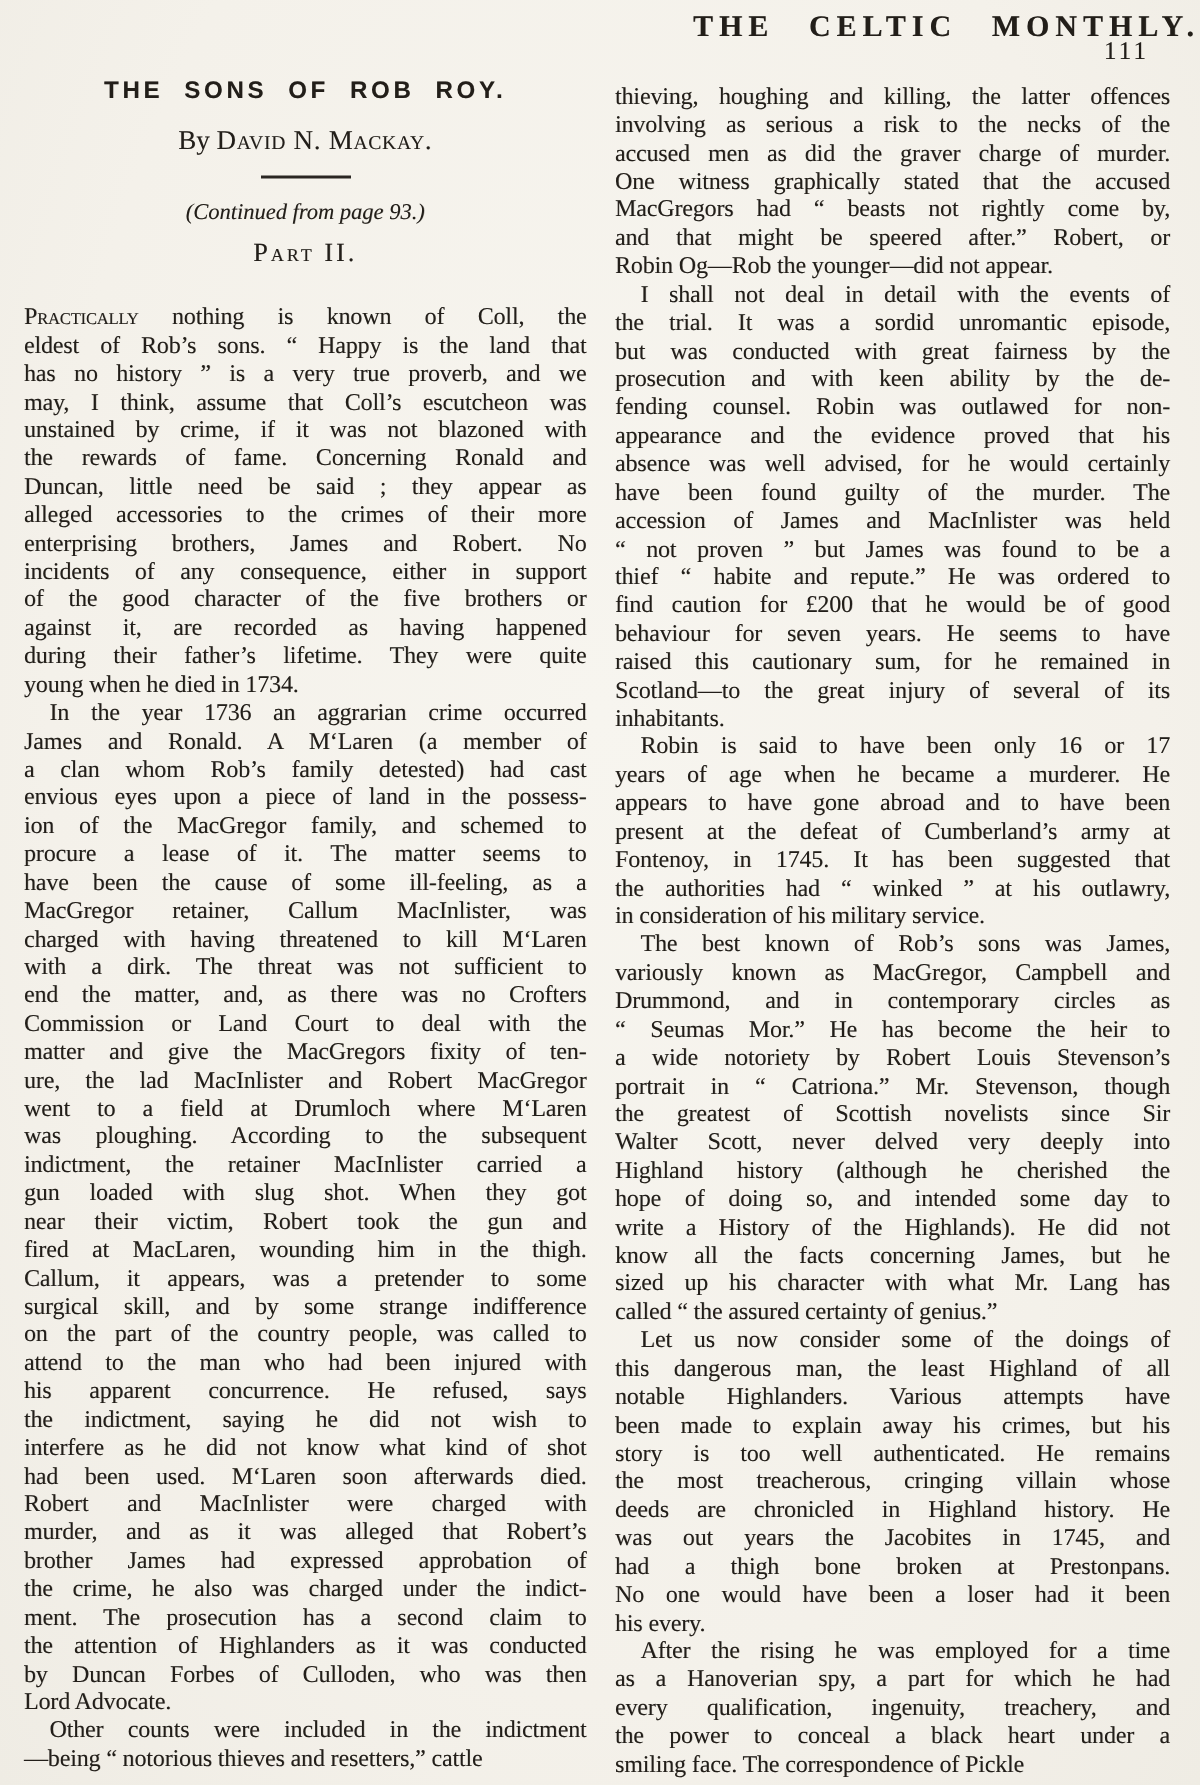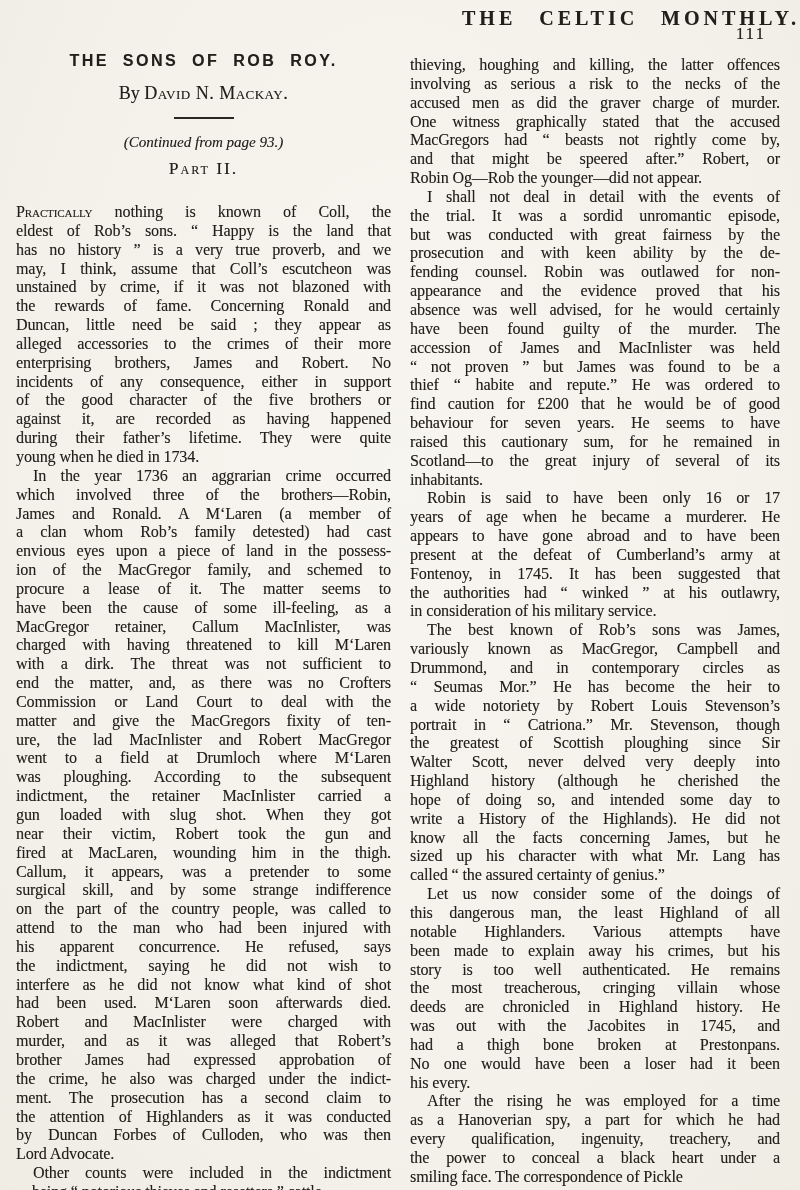--- a/index.html
+++ b/index.html
@@ -67,21 +67,20 @@
           <div class="line">alleged accessories to the crimes of their more</div>
           <div class="line">enterprising brothers, James and Robert.  No</div>
           <div class="line">incidents of any consequence, either in support</div>
           <div class="line">of the good character of the five brothers or</div>
           <div class="line">against it, are recorded as having happened</div>
           <div class="line">during their father’s lifetime.  They were quite</div>
           <div class="line last">young when he died in 1734.</div>
         </div>
         <div class="para">
           <div class="line first">In the year 1736 an aggrarian crime occurred</div>
-          <div class="line">which involved three of the brothers—Robin,</div>
           <div class="line">James and Ronald.  A M‘Laren (a member of</div>
           <div class="line">a clan whom Rob’s family detested) had cast</div>
           <div class="line">envious eyes upon a piece of land in the possess-</div>
           <div class="line">ion of the MacGregor family, and schemed to</div>
           <div class="line">procure a lease of it.  The matter seems to</div>
           <div class="line">have been the cause of some ill-feeling, as a</div>
           <div class="line">MacGregor retainer, Callum MacInlister, was</div>
           <div class="line">charged with having threatened to kill M‘Laren</div>
           <div class="line">with a dirk.  The threat was not sufficient to</div>
           <div class="line">end the matter, and, as there was no Crofters</div>
@@ -156,38 +155,38 @@
           <div class="line">the authorities had “ winked ” at his outlawry,</div>
           <div class="line last">in consideration of his military service.</div>
         </div>
         <div class="para">
           <div class="line first">The best known of Rob’s sons was James,</div>
           <div class="line">variously known as MacGregor, Campbell and</div>
           <div class="line">Drummond, and in contemporary circles as</div>
           <div class="line">“ Seumas Mor.”  He has become the heir to</div>
           <div class="line">a wide notoriety by Robert Louis Stevenson’s</div>
           <div class="line">portrait in “ Catriona.”  Mr. Stevenson, though</div>
-          <div class="line">the greatest of Scottish ploughing since Sir</div>
+          <div class="line">the greatest of Scottish novelists since Sir</div>
           <div class="line">Walter Scott, never delved very deeply into</div>
           <div class="line">Highland history (although he cherished the</div>
           <div class="line">hope of doing so, and intended some day to</div>
           <div class="line">write a History of the Highlands).  He did not</div>
           <div class="line">know all the facts concerning James, but he</div>
           <div class="line">sized up his character with what Mr. Lang has</div>
           <div class="line last">called “ the assured certainty of genius.”</div>
         </div>
         <div class="para">
           <div class="line first">Let us now consider some of the doings of</div>
           <div class="line">this dangerous man, the least Highland of all</div>
           <div class="line">notable Highlanders.  Various attempts have</div>
           <div class="line">been made to explain away his crimes, but his</div>
           <div class="line">story is too well authenticated.  He remains</div>
           <div class="line">the most treacherous, cringing villain whose</div>
           <div class="line">deeds are chronicled in Highland history.  He</div>
-          <div class="line">was out with the Jacobites in 1745, and</div>
+          <div class="line">was out years the Jacobites in 1745, and</div>
           <div class="line">had a thigh bone broken at Prestonpans.</div>
           <div class="line">No one would have been a loser had it been</div>
           <div class="line last">his every.</div>
         </div>
         <div class="para">
           <div class="line first">After the rising he was employed for a time</div>
           <div class="line">as a Hanoverian spy, a part for which he had</div>
           <div class="line">every qualification, ingenuity, treachery, and</div>
           <div class="line">the power to conceal a black heart under a</div>
           <div class="line last">smiling face.  The correspondence of Pickle</div>

